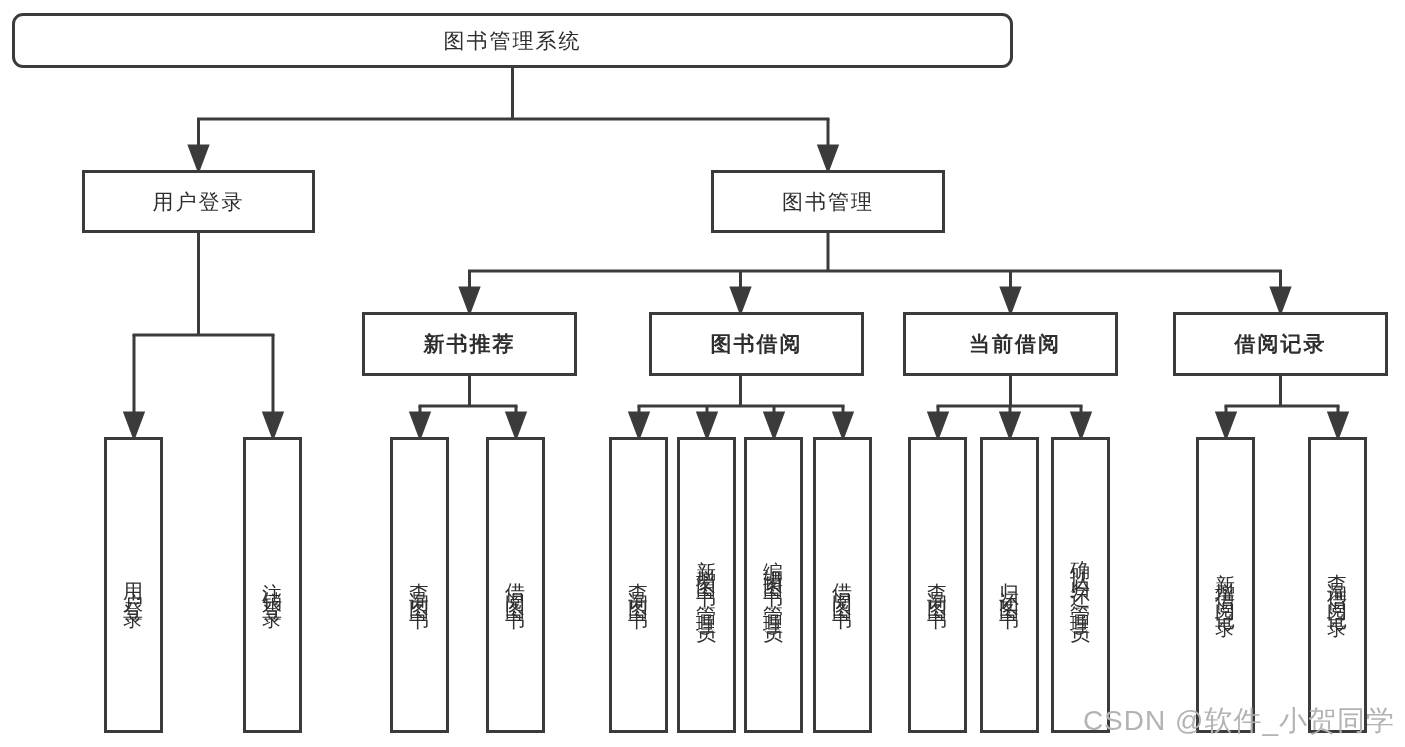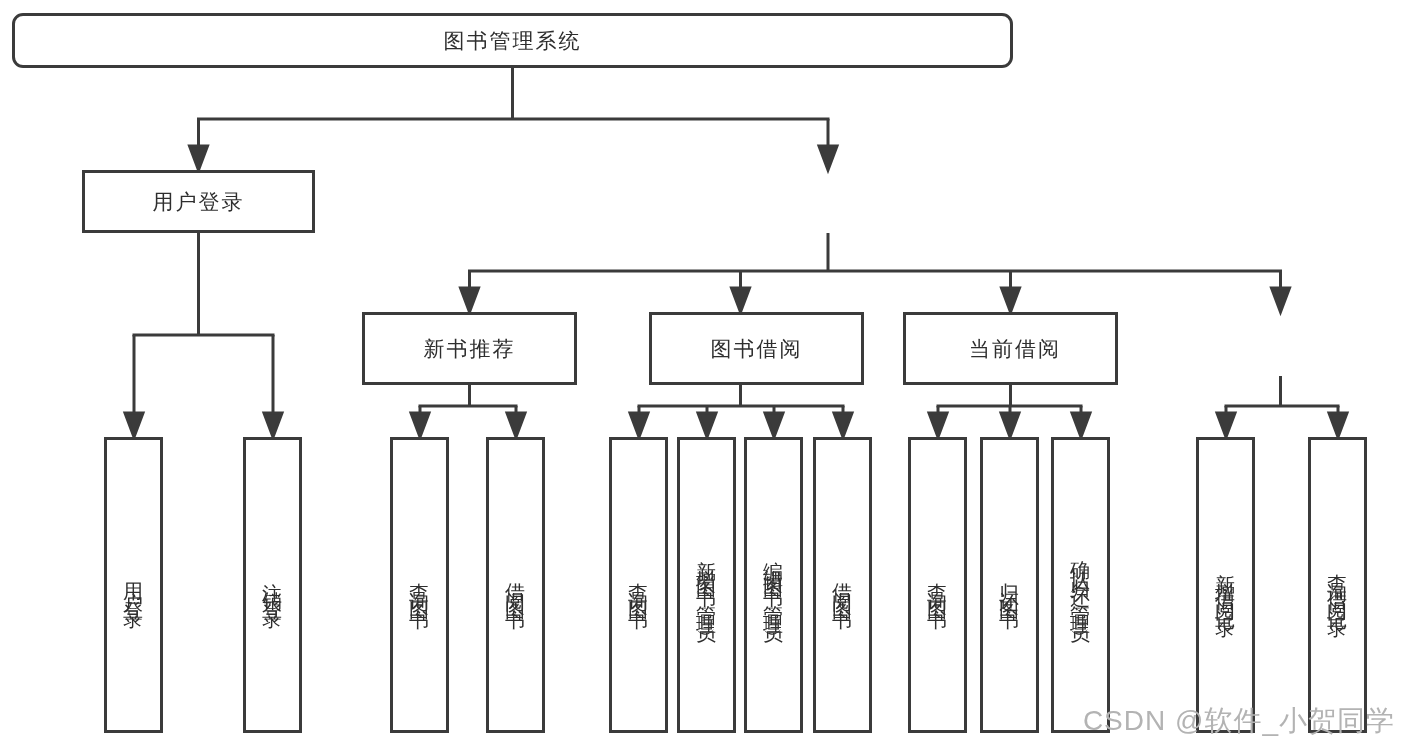--- a/index.html
+++ b/index.html
@@ -40,21 +40,21 @@
     text-orientation: mixed;
     font-size: 20px;
     letter-spacing: 9px;
     color: #2e2e2e;
     line-height: 1;
   }
   .root-box   { left: 12px;   top: 13px;  width: 1001px; height: 55px; border-radius: 11px; }
   .l2-box     { top: 170px;   height: 63px; }
   .l2-user    { left: 82px;   width: 233px; }
   .l2-book    { left: 711px;  width: 234px; }
-  .l3-box     { top: 312px;   height: 73px; width: 215px; }
+  .l3-box     { top: 312px;   height: 64px; width: 215px; font-weight: bold; }
   .l3-new     { left: 362px; }
   .l3-borrow  { left: 649px; }
   .l3-current { left: 903px; padding-left: 9px; }
   .l3-record  { left: 1173px; }
   .leaf       { top: 437px;   height: 296px; width: 59px; overflow: hidden; }
   .leaf-1a { left: 104px; }
   .leaf-1b { left: 243px; }
   .leaf-2a { left: 390px; }
   .leaf-2b { left: 486px; }
   .leaf-3a { left: 609px; }
@@ -146,30 +146,36 @@
     </g>
   </svg>
 
   <div class="box root-box">
     <span class="hlabel">图书管理系统</span>
   </div>
 
   <div class="box l2-box l2-user">
     <span class="hlabel">用户登录</span>
   </div>
+  <div class="box l2-box l2-book">
+    <span class="hlabel">图书管理</span>
+  </div>
 
   <div class="box l3-box l3-new">
     <span class="hlabel">新书推荐</span>
   </div>
   <div class="box l3-box l3-borrow">
     <span class="hlabel">图书借阅</span>
   </div>
   <div class="box l3-box l3-current">
     <span class="hlabel">当前借阅</span>
   </div>
+  <div class="box l3-box l3-record">
+    <span class="hlabel">借阅记录</span>
+  </div>
 
   <div class="box leaf leaf-1a">
     <span class="vlabel">用户登录</span>
   </div>
   <div class="box leaf leaf-1b">
     <span class="vlabel">注销登录</span>
   </div>
 
   <div class="box leaf leaf-2a">
     <span class="vlabel">查询图书</span>

